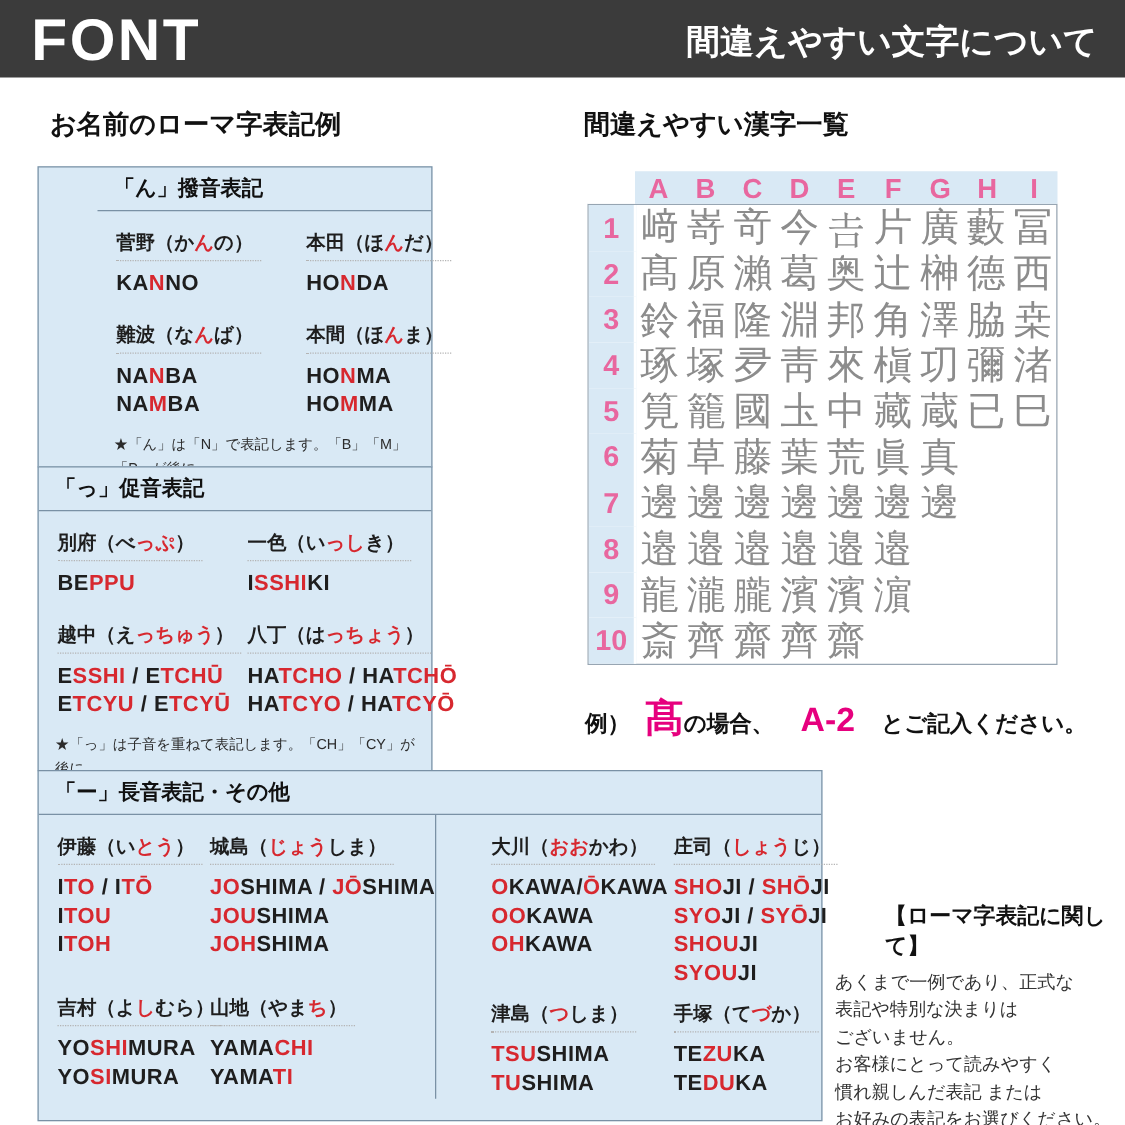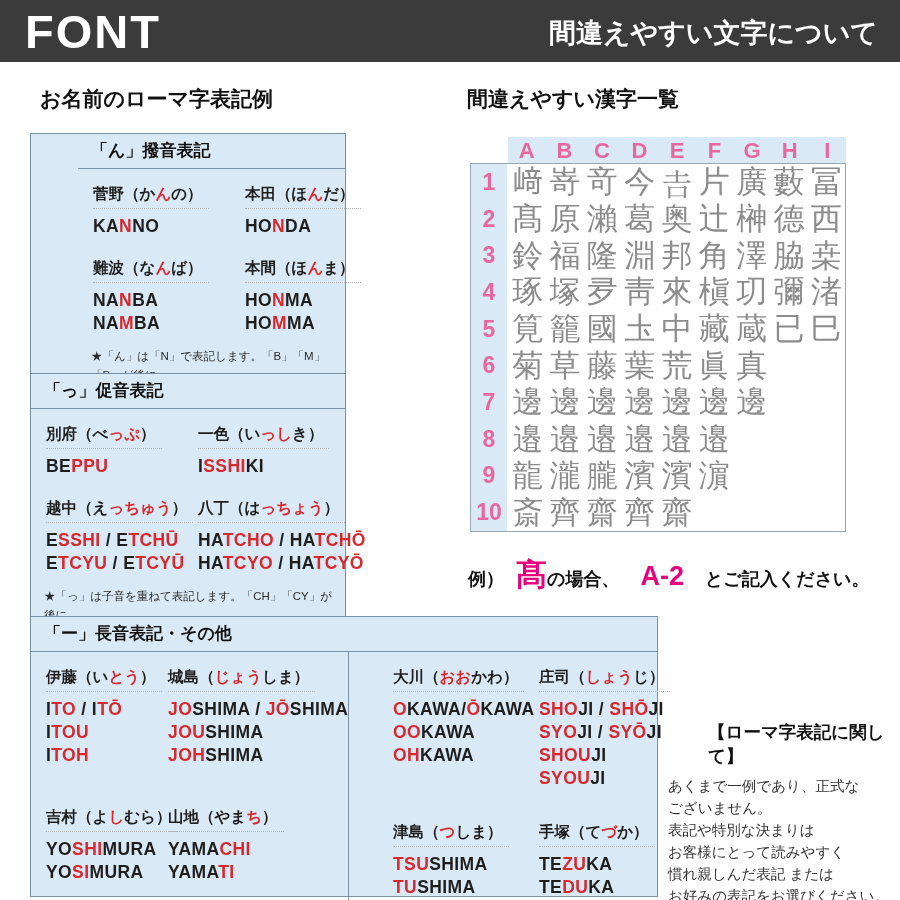--- a/index.html
+++ b/index.html
@@ -19,21 +19,21 @@
   #panel2{left:30px;top:373px;width:316px;height:244px;}
   #panel3{left:30px;top:616px;width:628px;height:281px;}
   .panel-title{height:34px;line-height:34px;padding:0 13px;border-bottom:1px solid #7a91a5;
                font-size:17px;font-weight:bold;color:#111;}
   .panel-body{padding:15px 12px 0 15px;}
   .grid2{display:grid;grid-template-columns:152px 1fr;row-gap:20px;}
   .halves{display:grid;grid-template-columns:317px 1fr;height:212px;}
   .half{padding:15px 8px 0 15px;box-sizing:border-box;}
   .half.rt{border-left:1px solid #7a91a5;}
   .grid2b{display:grid;grid-template-columns:122px 1fr;row-gap:24px;}
-  .grid2c{display:grid;grid-template-columns:146px 1fr;row-gap:32px;padding-left:44px;}
+  .grid2c{display:grid;grid-template-columns:146px 1fr;row-gap:11px;padding-left:44px;}
   
   .entry{min-width:0;}
   .entry .jp{display:inline-block;font-size:15.5px;font-weight:bold;color:#1e1e1e;
              padding:0 6px 3px 0;border-bottom:1px dotted #b4b4b4;margin-bottom:6px;white-space:nowrap;}
   .entry .ro{font-size:17.5px;font-weight:bold;letter-spacing:0.4px;line-height:1.32;white-space:nowrap;}
   .rd{color:#d7282f;}
   .panel-note{font-size:11.5px;color:#2b2b2b;line-height:1.6;white-space:pre-line;padding:12px 13px 0 13px;}
   
   #ktable{position:absolute;left:470px;top:137px;width:376px;}
   .k-head{display:flex;height:26px;}
@@ -277,21 +277,21 @@
     <span class="ex-kanji">髙</span>
     <span class="ex-mid">の場合、</span>
     <span class="ex-code">A-2</span>
     <span class="ex-suffix">とご記入ください。</span>
   </div>
 
   <div id="romannote">
     <div class="rn-title">【ローマ字表記に関して】</div>
     <div id="rn-lines">
         <div class="rn-line">あくまで一例であり、正式な</div>
+        <div class="rn-line">表記や特別な決まりは</div>
         <div class="rn-line">ございません。</div>
-        <div class="rn-line">表記や特別な決まりは</div>
         <div class="rn-line">お客様にとって読みやすく</div>
         <div class="rn-line">慣れ親しんだ表記 または</div>
         <div class="rn-line">お好みの表記をお選びください。</div>
       </div>
   </div>
 
 </div>
 
 </body></html>

